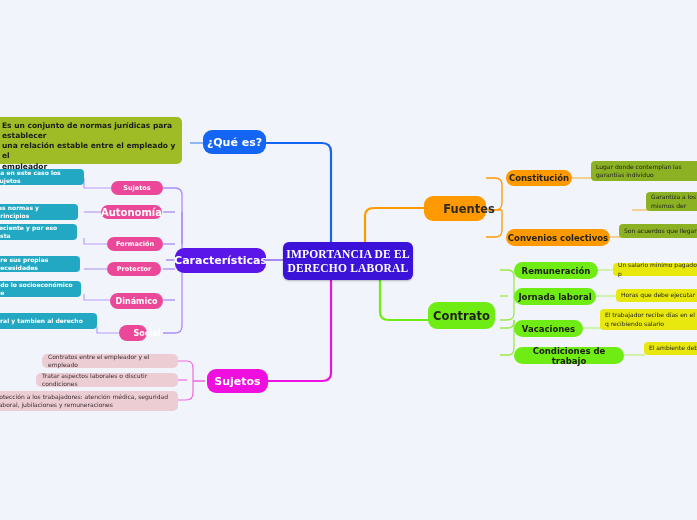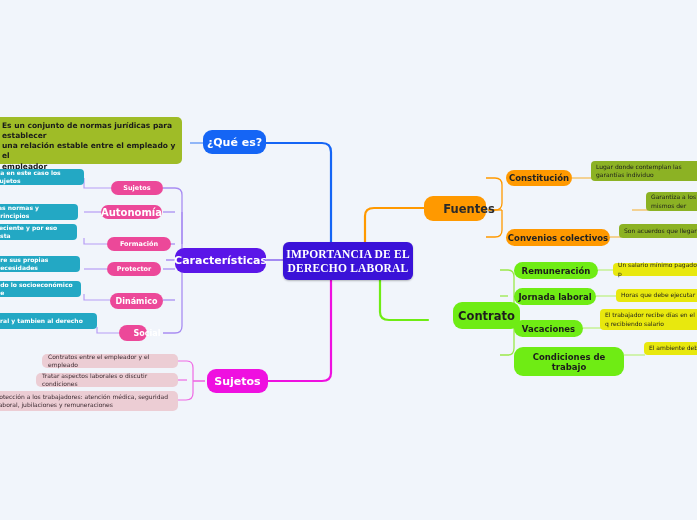--- a/index.html
+++ b/index.html
@@ -22,21 +22,21 @@
     font-weight:bold;font-size:11.5px;line-height:1.25;
     border-radius:7px;
     box-shadow:0 1px 2px rgba(0,0,0,.25);
     letter-spacing:.2px;
   }
   
   .b-ques{background:#1565f5;color:#fff;font-weight:bold;font-size:11px;}
   .b-carac{background:#5a16e8;color:#fff;font-weight:bold;font-size:11px;}
   .b-enfoque{background:#ef10e0;color:#fff;font-weight:bold;font-size:11px;}
   .b-fuentes{background:#ff9900;color:#2a2a2a;font-weight:bold;font-size:11.5px;}
-  .b-contrato{background:#6fec14;color:#1d1d1d;font-weight:bold;font-size:11.5px;margin-left:25px;}
+  .b-contrato{background:#6fec14;color:#1d1d1d;font-weight:bold;font-size:11.5px;}
 
   
   .s-carac{background:#ec4899;color:#ffffff;font-weight:bold;border-radius:9px;}
   
   .s-fuentes{background:#ff9900;color:#222;font-weight:bold;font-size:8.5px;border-radius:9px;}
   
   .s-contrato{background:#6fec14;color:#1b1b1b;font-weight:bold;font-size:8.5px;border-radius:9px;}
 
   
   .n-green{background:#9fbc27;color:#1a1a1a;font-weight:bold;font-size:7.5px;line-height:1.35;text-align:left;justify-content:flex-start;padding:4px 6px;border-radius:5px;}
@@ -127,21 +127,21 @@
     <span>na en este caso los sujetos</span>
   </div>
 
   <div class="node s-carac" style="left:101px;top:205px;width:61px;height:14px;font-size:10px;">
     <span>Autonomía</span>
   </div>
   <div class="node n-cyan" style="left:-9px;top:204px;width:87px;height:16px;">
     <span>las normas y principios</span>
   </div>
 
-  <div class="node s-carac" style="left:107px;top:237px;width:64px;height:14px;font-size:6.5px;">
+  <div class="node s-carac" style="left:107px;top:237px;width:56px;height:14px;font-size:6.5px;">
     <span>Formación</span>
   </div>
   <div class="node n-cyan" style="left:-9px;top:224px;width:86px;height:16px;">
     <span>reciente y por eso esta</span>
   </div>
 
   <div class="node s-carac" style="left:107px;top:262px;width:54px;height:14px;font-size:6.5px;text-align:center;">
     <span>Protector</span>
   </div>
   <div class="node n-cyan" style="left:-9px;top:256px;width:89px;height:16px;">
@@ -216,20 +216,20 @@
     <span>Horas que debe ejecutar e</span>
   </div>
 
   <div class="node s-contrato" style="left:514px;top:320px;width:69px;height:17px;">
     <span>Vacaciones</span>
   </div>
   <div class="node n-yellow" style="left:600px;top:309px;width:104px;height:21px;">
     <span>El trabajador recibe días  en el q recibiendo salario</span>
   </div>
 
-  <div class="node s-contrato" style="left:514px;top:347px;width:110px;height:29px;">
+  <div class="node s-contrato" style="left:514px;top:347px;width:110px;height:17px;">
     <span>Condiciones de trabajo</span>
   </div>
   <div class="node n-yellow" style="left:644px;top:342px;width:68px;height:13px;">
     <span>El ambiente deb</span>
   </div>
 
 </div>
 
 </body></html>

